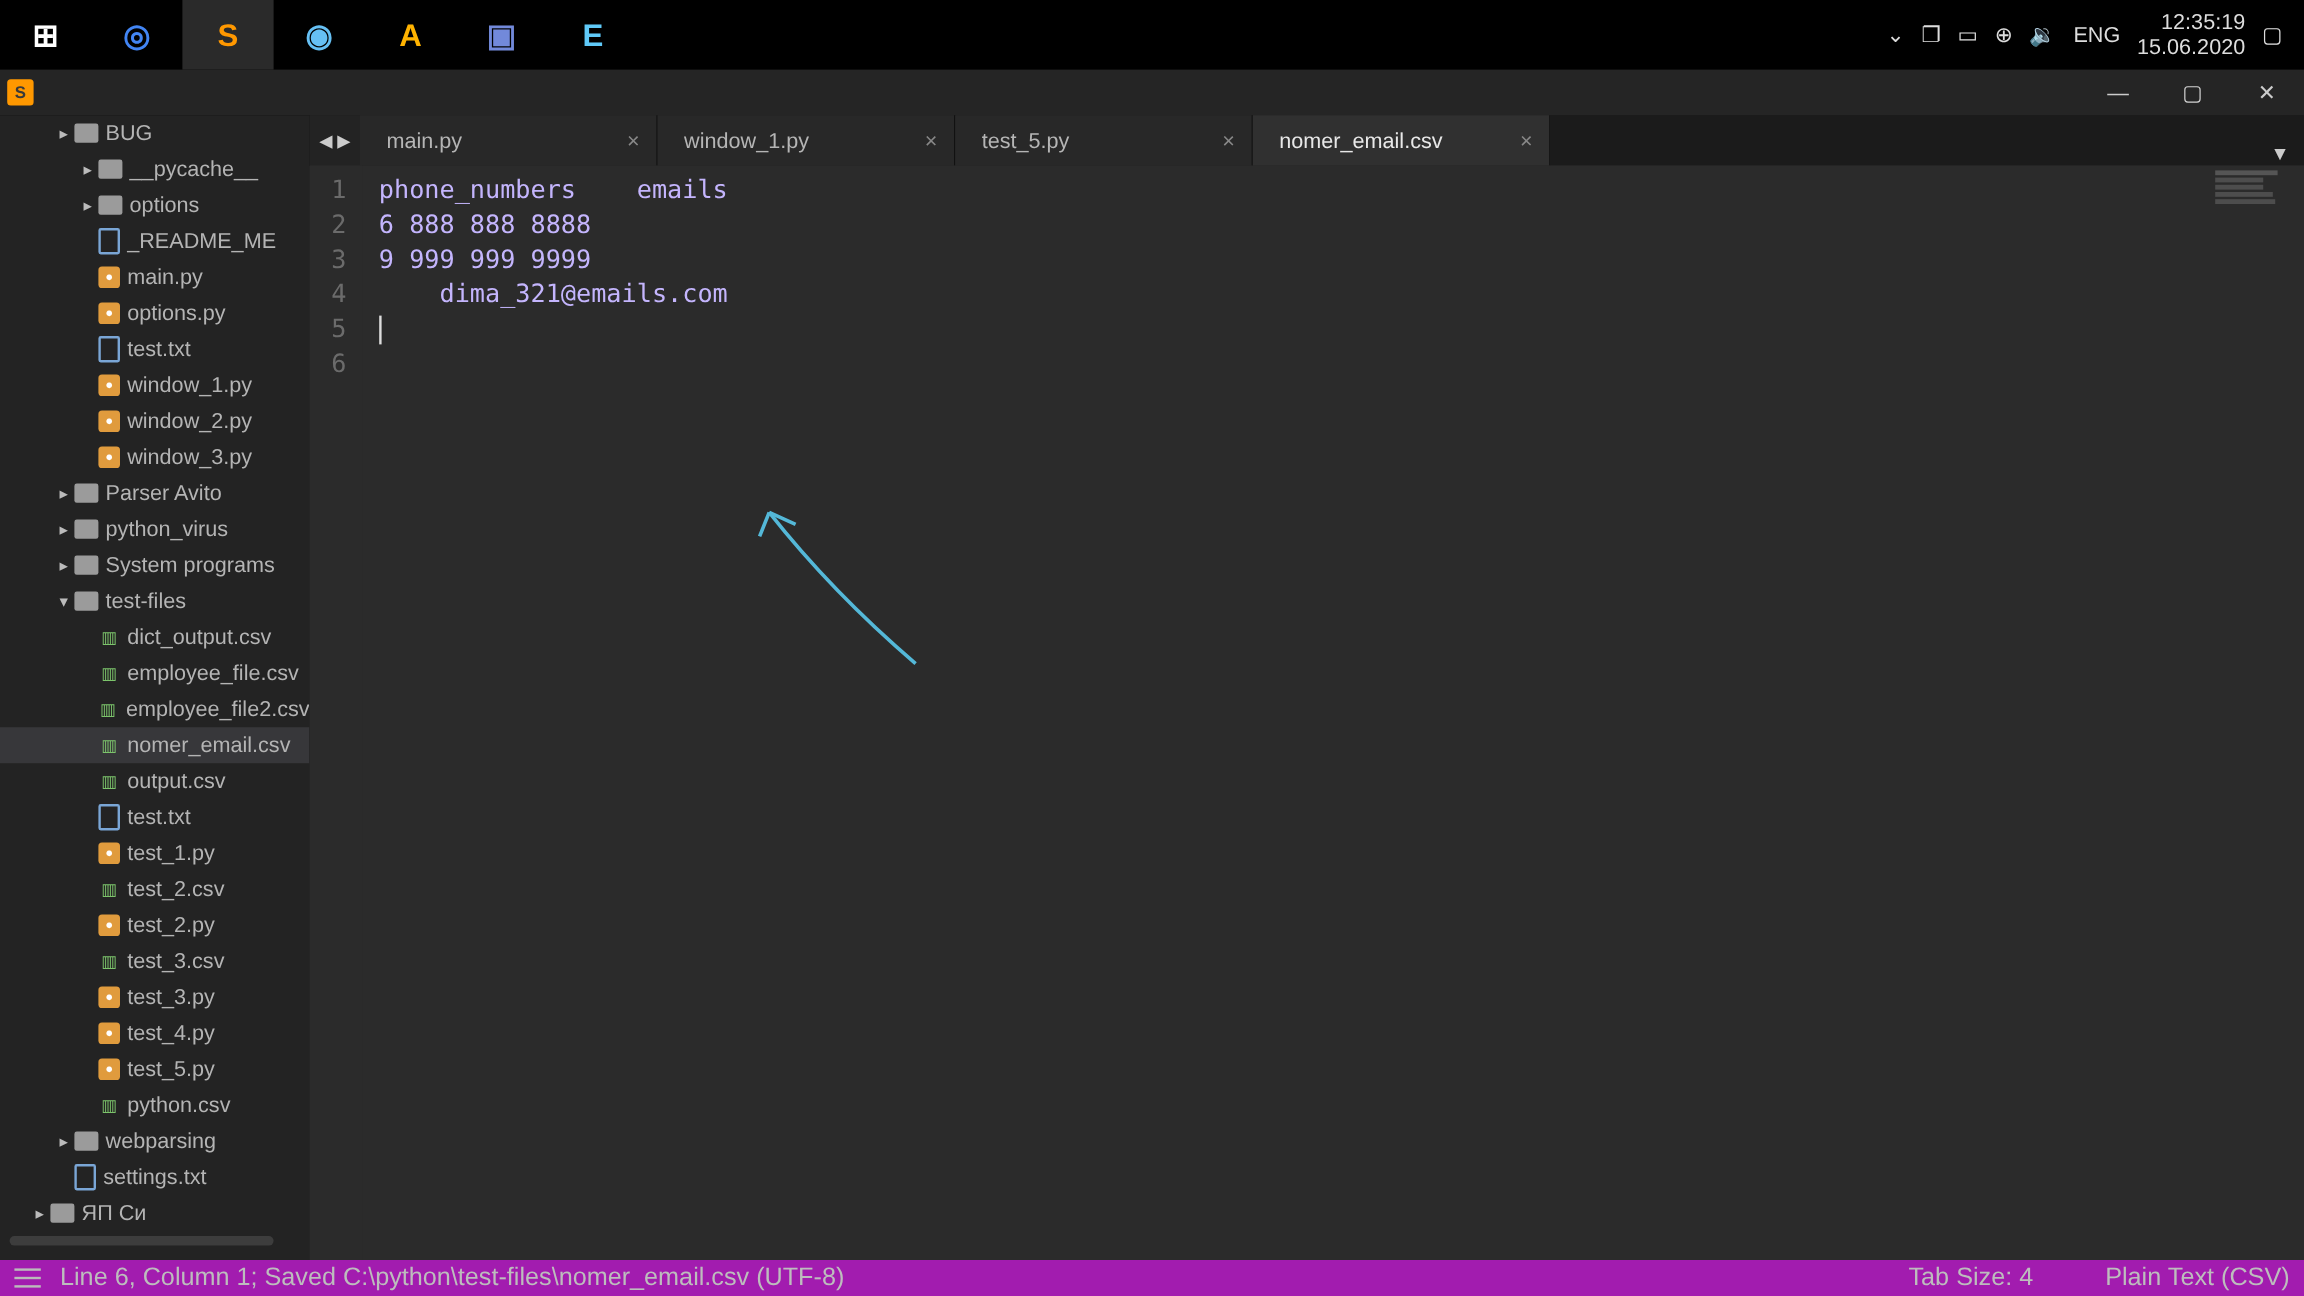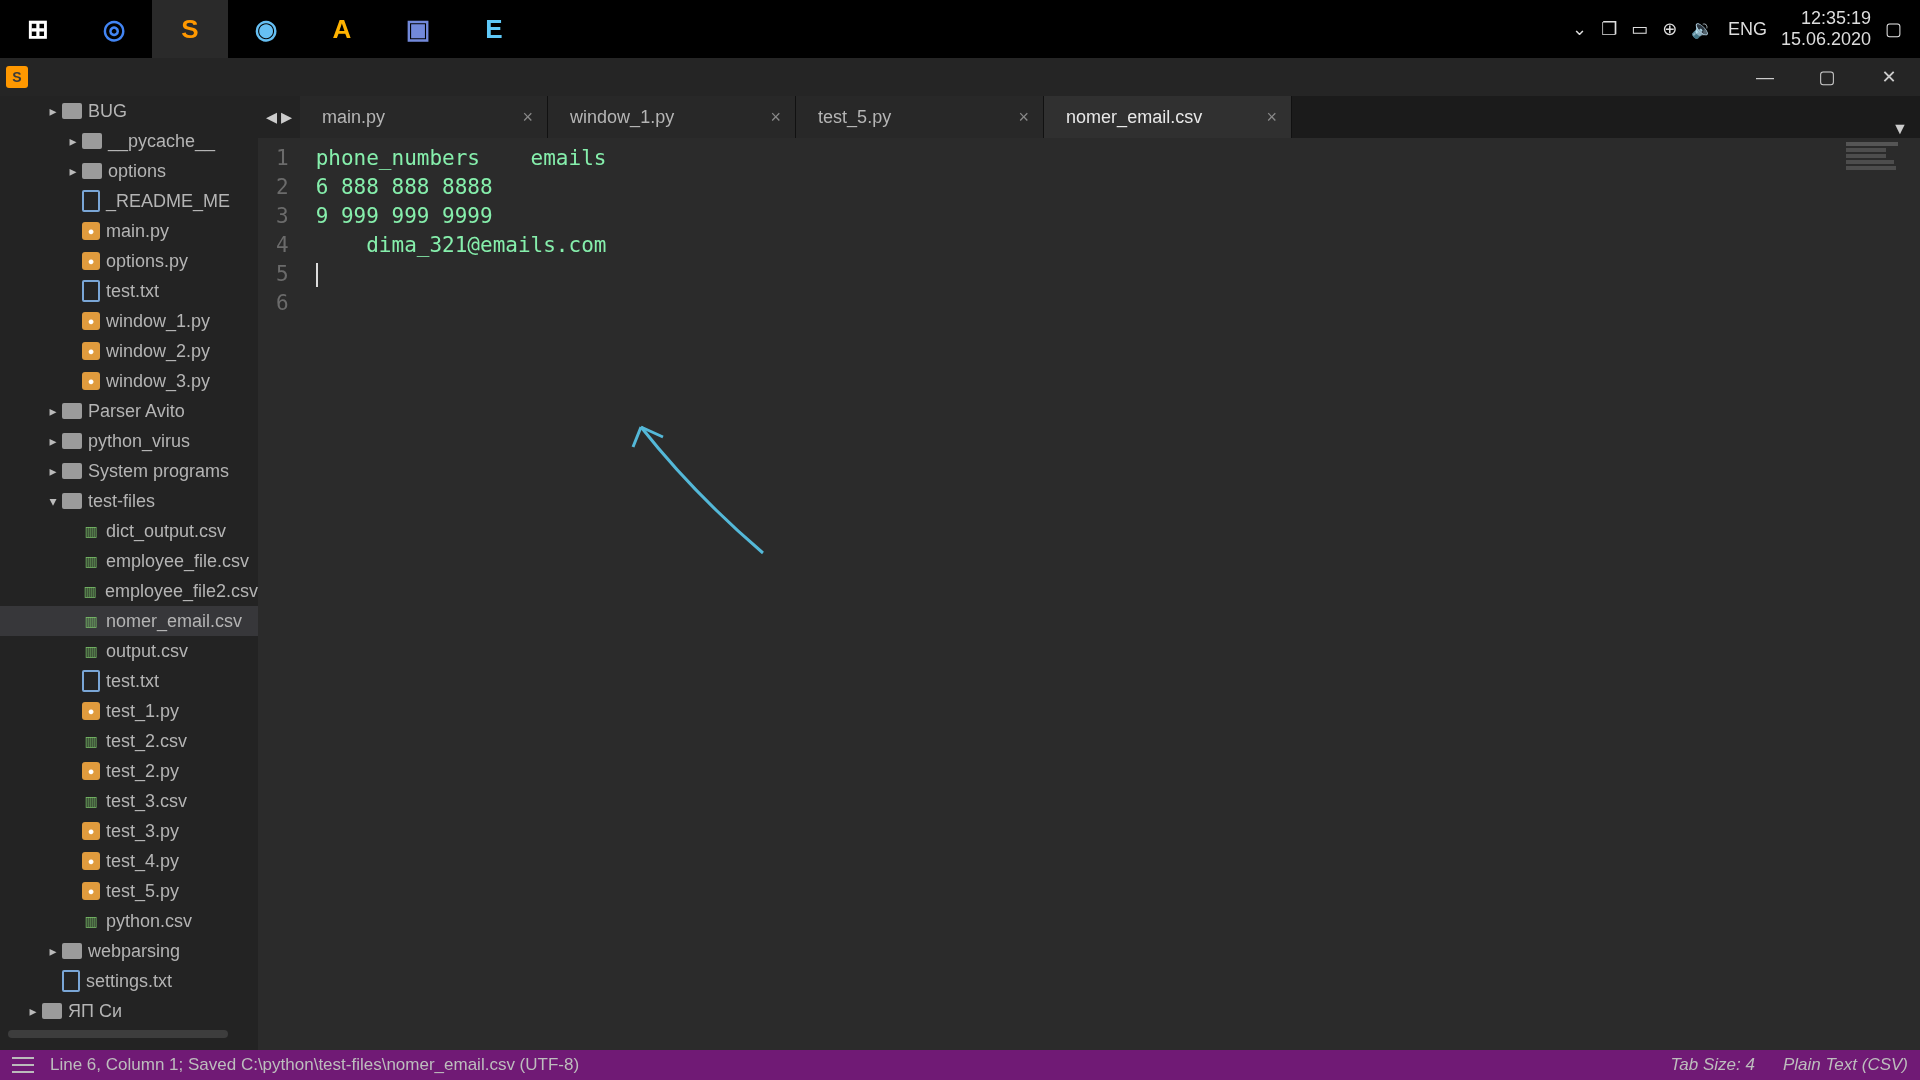--- a/index.html
+++ b/index.html
@@ -31,27 +31,27 @@
   
   .editor-wrap { flex:1; display:flex; flex-direction:column; background:#2b2b2b; }
   .tabbar { display:flex; height:42px; background:#1b1b1b; align-items:flex-end; }
   .nav-arrows { display:flex; align-items:center; padding:0 8px; color:#ccc; font-size:22px; gap:4px; height:42px; background:#232323; }
   .tab { width:248px; height:42px; background:#282828; color:#b5b5b5; display:flex; align-items:center; padding:0 14px 0 22px; font-size:18px; border-right:1px solid #111; }
   .tab.active { background:#303030; color:#e8e8e8; }
   .tab-close { margin-left:auto; color:#888; font-size:18px; }
   .tab-more { margin-left:auto; width:40px; display:flex; align-items:center; justify-content:center; color:#ccc; font-size:16px; }
   .editor { display:flex; flex:1; background:#2b2b2b; font-family:Consolas,monospace; font-size:21px; position:relative; }
   .gutter { background:#2b2b2b; color:#6b6b6b; text-align:right; padding:6px 12px 0 18px; line-height:29px; border-right:1px solid #3d3d3d00; }
-  .code { padding:6px 0 0 14px; color:#86efac; line-height:29px; white-space:pre; }
+  .code { padding:6px 0 0 14px; color:#c4b5fd; line-height:29px; white-space:pre; }
   .cursor { display:inline-block; width:2px; height:24px; background:#ddd; vertical-align:middle; }
   .minimap { position:absolute; right:14px; top:4px; width:60px; height:40px; opacity:.45; }
   .annot { position:absolute; left:365px; top:275px; pointer-events:none; }
   
-  .statusbar { height:30px; background:#701a75; color:#bdbdbd; font-size:17px; display:flex; align-items:center; padding:0 12px; }
-  .statusbar .right { margin-left:auto; display:flex; gap:28px;font-style:italic; }
+  .statusbar { height:30px; background:#a21caf; color:#bdbdbd; font-size:21px; display:flex; align-items:center; padding:0 12px; }
+  .statusbar .right { margin-left:auto; display:flex; gap:60px; }
   .burger { width:22px; height:16px; display:flex; flex-direction:column; justify-content:space-between; margin-right:16px; }
   .burger div { height:2px; background:#bbb; }
 </style>
 </head>
 <body>
 
 <div class="taskbar">
   <div class="tb-left" id="tb-apps">
       <div class="tb-item">
         <span style="font-size:26px;color:#ffffff;font-weight:bold;">⊞</span>

